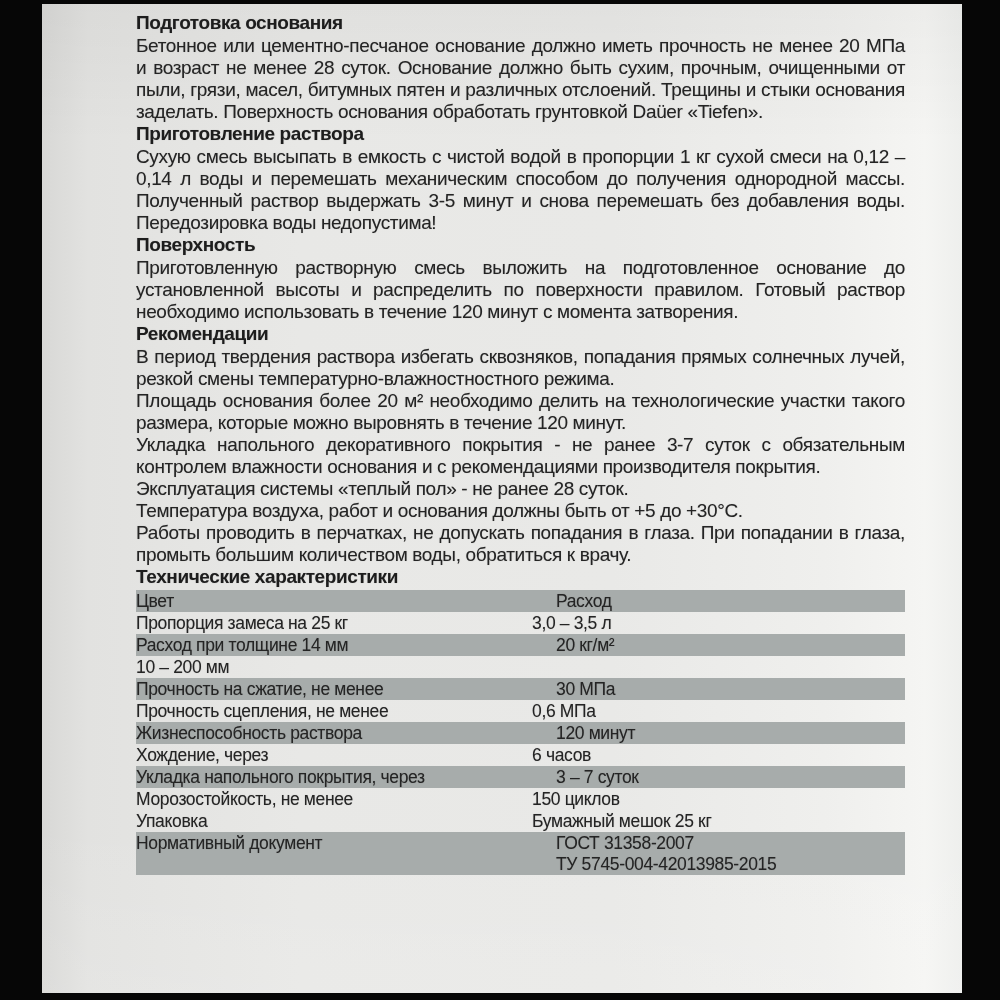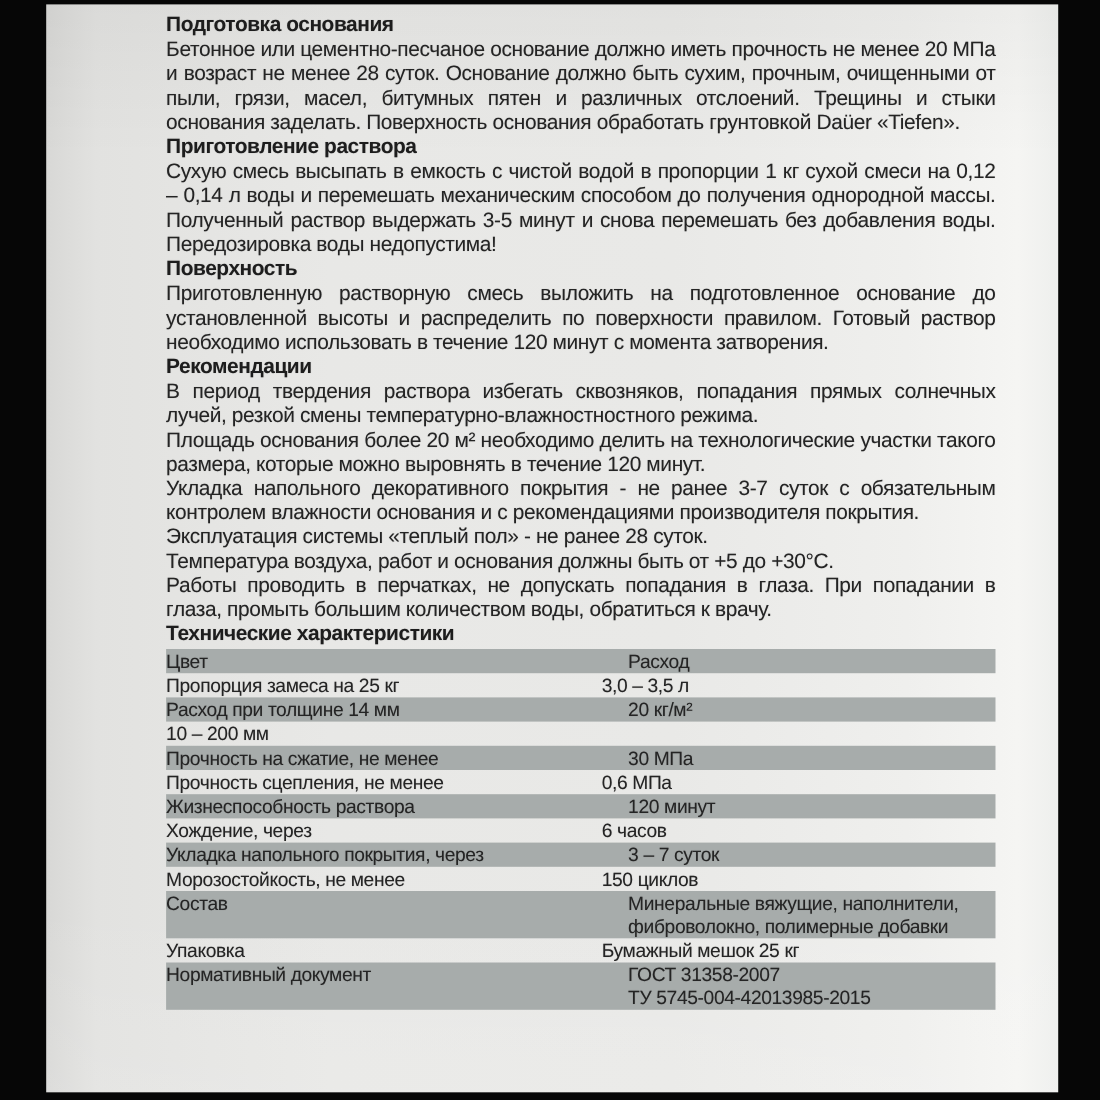--- a/index.html
+++ b/index.html
@@ -13,21 +13,21 @@
   .photo { position: absolute; inset: 0; }
   .paper {
     position: absolute;
     left: 42px; right: 38px; top: 4px; bottom: 7px;
     background:
       linear-gradient(to bottom, rgba(0,0,0,0.035), rgba(0,0,0,0) 14%, rgba(0,0,0,0) 82%, rgba(255,255,255,0.10)),
       linear-gradient(to right, #d8d8d6 0%, #e2e2e0 5%, #e8e8e6 28%, #e9e9e7 62%, #efefed 85%, #f5f5f3 96%, #eeefed 100%);
   }
   .content {
     position: absolute;
-    left: 109px; right: 57px; top: 0;
+    left: 94px; right: 57px; top: 0;
     padding-top: 8px;
     color: #242424;
     text-shadow: 0 0 1px rgba(45,45,45,0.28);
   }
   section { margin: 0; }
   section + section { }
   h2 {
     margin: 0 0 1px 0;
     font-size: 19px;
     line-height: 22px;
@@ -125,25 +125,20 @@
             <div class="val">6 часов</div>
           </div>
           <div class="trow gray">
             <div class="lbl">Укладка напольного покрытия, через</div>
             <div class="val">3 – 7 суток</div>
           </div>
           <div class="trow">
             <div class="lbl">Морозостойкость, не менее</div>
             <div class="val">150 циклов</div>
           </div>
-          <div class="trow gray">
-            <div class="lbl">Состав</div>
-            <div class="val">Минеральные вяжущие, наполнители,
-фиброволокно, полимерные добавки</div>
-          </div>
           <div class="trow">
             <div class="lbl">Упаковка</div>
             <div class="val">Бумажный мешок 25 кг</div>
           </div>
           <div class="trow gray">
             <div class="lbl">Нормативный документ</div>
             <div class="val">ГОСТ 31358-2007
 ТУ 5745-004-42013985-2015</div>
           </div>
         </div>

